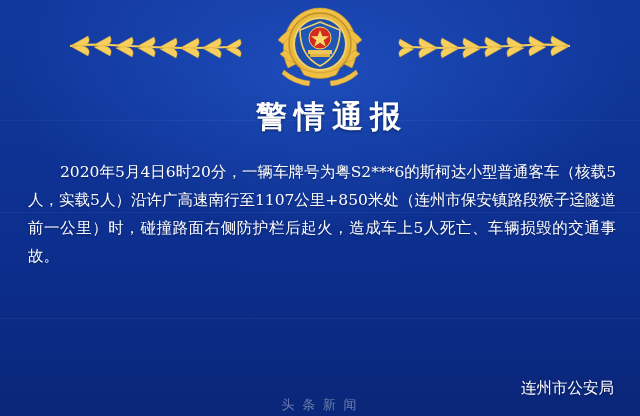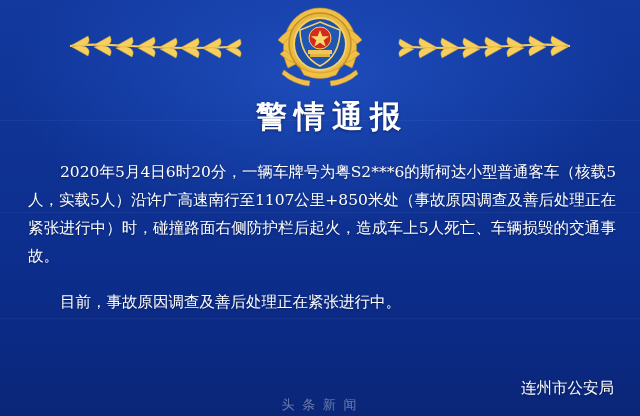--- a/index.html
+++ b/index.html
@@ -202,22 +202,21 @@
 
         <path d="M10,66 q12,10 26,11 l-1,5 q-16,-2 -27,-12 z" fill="#efc14c" stroke="#c9922c" stroke-width="0.5"></path>
         <path d="M82,66 q-12,10 -26,11 l1,5 q16,-2 27,-12 z" fill="#efc14c" stroke="#c9922c" stroke-width="0.5"></path>
       </svg>
     </div>
   </div>
 
   <div class="title">警情通报</div>
 
   <div class="body-block">
-    <div class="para indent">2020年5月4日6时20分，一辆车牌号为粤S2***6的斯柯达小型普通客车（核载5人，实载5人）沿许广高速南行至1107公里+850米处（事故原因调查及善后处理正在紧张进行中）时，碰撞路面右侧防护栏后起火，造成车上5人死亡、车辆损毁的交通事故。</div>
-    <div class="para indent">目前，事故原因调查及善后处理正在紧张进行中。</div>
+    <div class="para indent">2020年5月4日6时20分，一辆车牌号为粤S2***6的斯柯达小型普通客车（核载5人，实载5人）沿许广高速南行至1107公里+850米处（连州市保安镇路段猴子迳隧道前一公里）时，碰撞路面右侧防护栏后起火，造成车上5人死亡、车辆损毁的交通事故。</div>
   </div>
 
   <div class="sign">
     <div>连州市公安局</div>
   </div>
 
   <div class="watermark">头 条 新 闻</div>
 
 </div>
 

